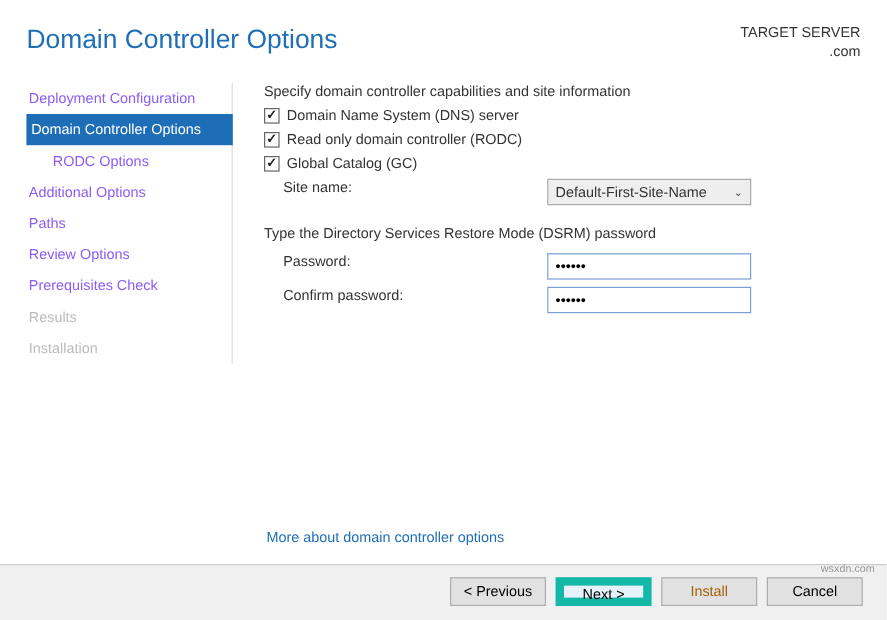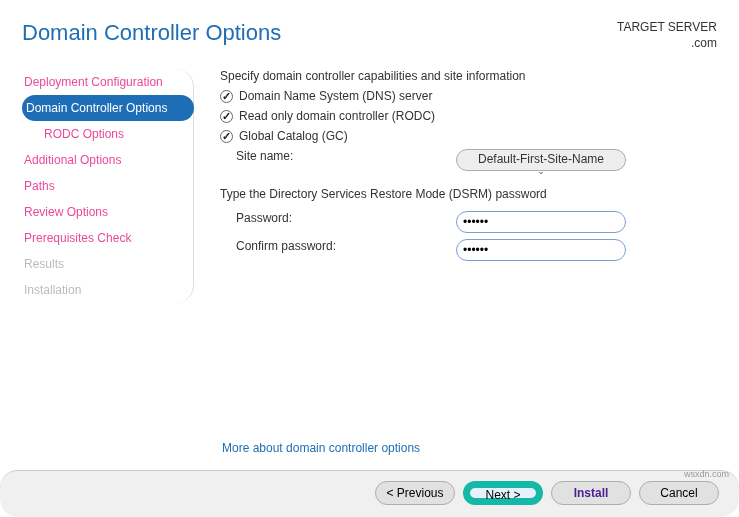--- a/index.html
+++ b/index.html
@@ -1,44 +1,44 @@
 <!DOCTYPE html>
 <html><head>
   <meta charset="utf-8">
   <style>
-    * { box-sizing: border-box; font-family: "Segoe UI", Tahoma, sans-serif; border-radius: 18px; }
+    * { box-sizing: border-box; font-family: "Segoe UI", Tahoma, sans-serif; }
     body { margin: 0; background: #fff; width: 739px; height: 517px; overflow: hidden; }
     .window { position: relative; width: 739px; height: 517px; }
     .header { padding: 20px 22px 8px 22px; display: flex; justify-content: space-between; align-items: flex-start; }
     .page-title { font-size: 22px; font-weight: 300; color: #1e6eb7; }
     .target { text-align: right; font-size: 12px; line-height: 1.3; color: #333; }
     .target .label { text-transform: uppercase; }
     .content { display: flex; padding: 10px 0 0 22px; }
     .sidebar { width: 172px; border-right: 1px solid #ddd; padding-right: 0; }
-    .sidebar-item { font-size: 12px; color: #ec4899; padding: 6px 0 6px 2px; cursor: pointer; }
+    .sidebar-item { font-size: 12px; color: #8b5cf6; padding: 6px 0 6px 2px; cursor: pointer; }
     .sidebar-item.sub { padding-left: 22px; }
     .sidebar-item.active { background: #1e6eb7; color: #fff; padding-left: 4px; margin-right: -1px; }
     .sidebar-item.disabled { color: #bbb; cursor: default; }
     .main { flex: 1; padding: 0 20px 0 26px; font-size: 12px; color: #333; }
     .row { margin-bottom: 6px; }
     .chk { display: flex; align-items: center; gap: 6px; margin: 6px 0; }
     .chk .box { width: 13px; height: 13px; border: 1px solid #666; display: inline-flex; align-items: center; justify-content: center; font-size: 11px; line-height: 1; }
     .chk .box::before { content: "✓"; color: #222; font-weight: bold; }
     .field-row { display: flex; margin: 6px 16px; }
     .field-label { width: 220px; }
     .field-ctrl { width: 170px; }
-    .select { display: flex; justify-content: space-between; align-items: center; border: 1px solid #ababab; background: #eee; padding: 2px 6px; height: 22px; cursor: pointer; flex-direction: column; }
+    .select { display: flex; justify-content: space-between; align-items: center; border: 1px solid #ababab; background: #eee; padding: 2px 6px; height: 22px; cursor: pointer; }
     .select .caret { font-size: 9px; color: #555; }
     input[type=password] { width: 170px; height: 22px; border: 1px solid #7a9fd4; padding: 2px 6px; font-size: 12px; }
     .section { margin-top: 16px; margin-bottom: 10px; }
     .link { color: #1e6eb7; cursor: pointer; position: absolute; bottom: 62px; left: 222px; font-size: 12px; }
     .footer { position: absolute; bottom: 0; left: 0; right: 0; border-top: 1px solid #ccc; padding: 10px 20px 12px; display: flex; justify-content: flex-end; gap: 8px; background: #f0f0f0; }
     .btn { min-width: 80px; height: 24px; border: 1px solid #adadad; background: #e1e1e1; font-size: 12px; cursor: pointer; padding: 0 10px; }
     .btn.primary { border: 7px solid #14b8a6; background: #e5f1fb; }
-    .btn.disabled { color: #4c1d95; cursor: default; font-weight: bold; }
+    .btn.disabled { color: #a16207; cursor: default; }
     .watermark { position: absolute; bottom: 38px; right: 10px; font-size: 9px; color: #999; }
   </style>
 </head>
 <body>
 
 <div class="window">
   <div class="header">
     <div class="page-title">Domain Controller Options</div>
     <div class="target">
       <div class="label">TARGET SERVER</div>

